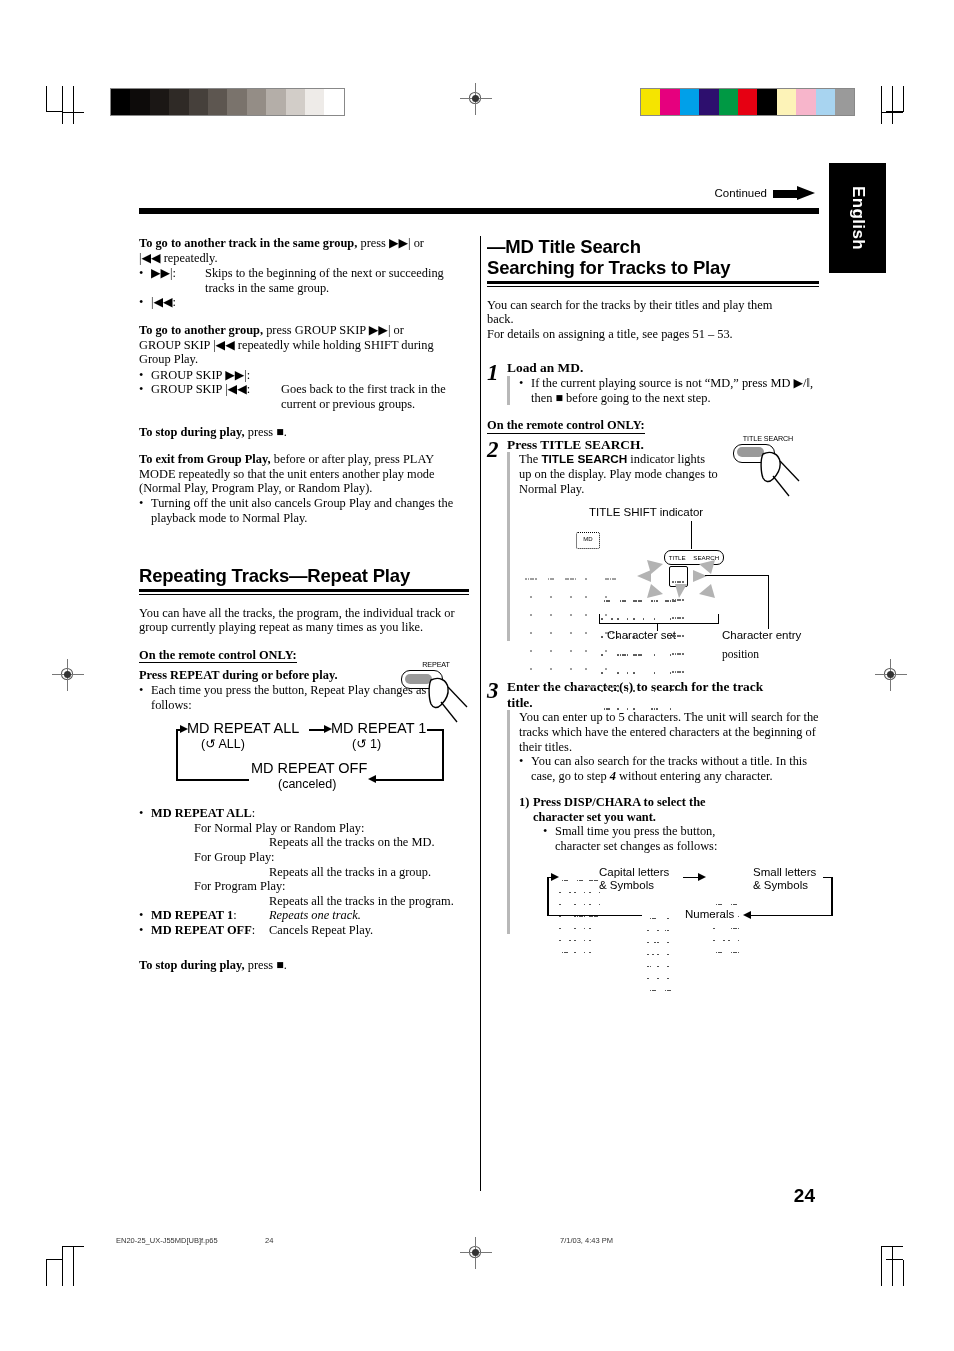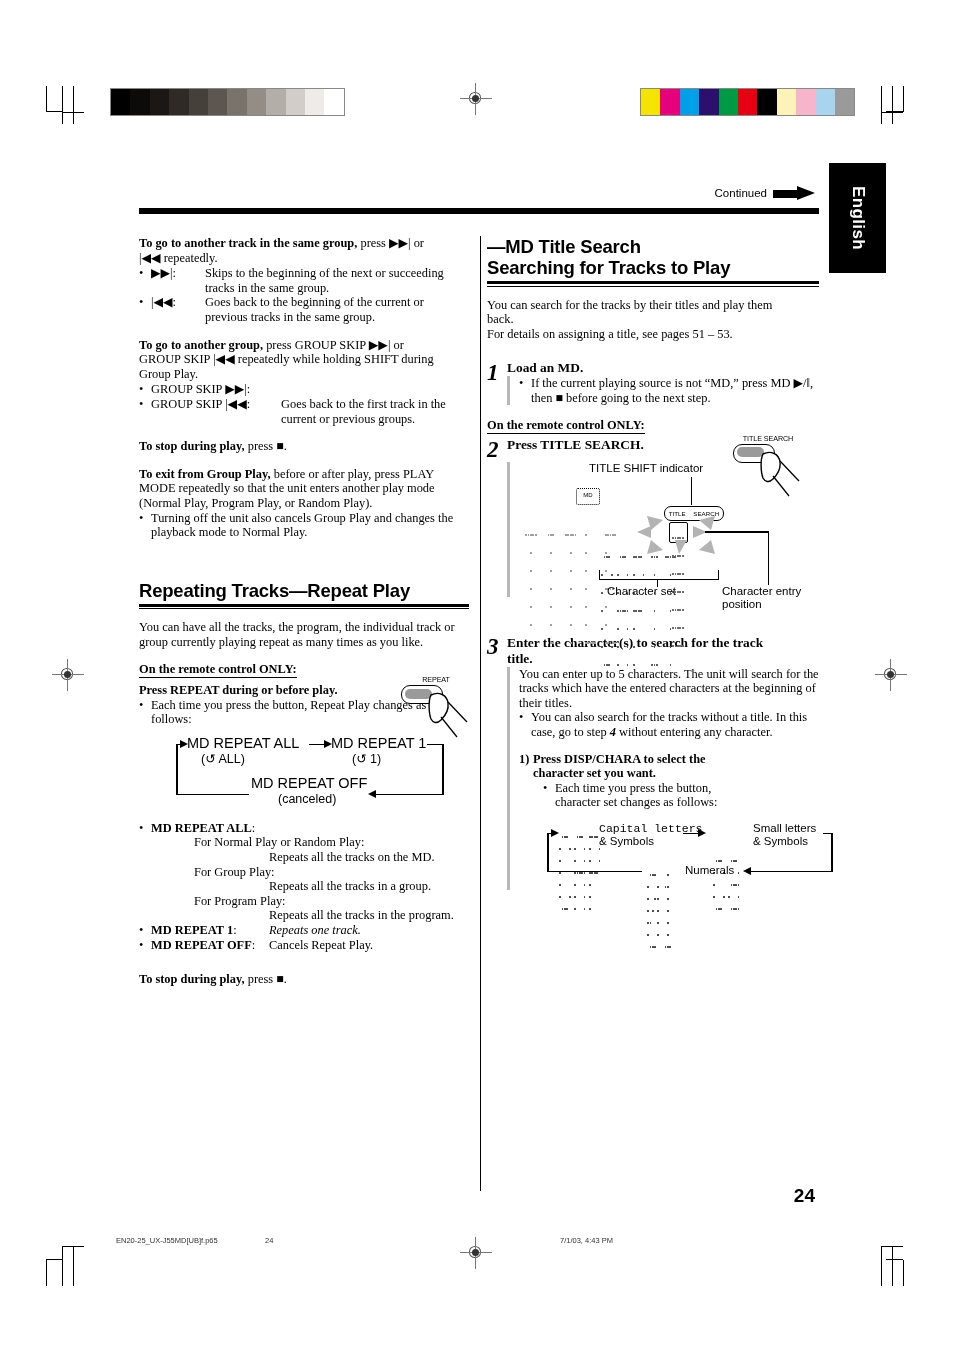--- a/index.html
+++ b/index.html
@@ -202,21 +202,20 @@
       <div class="tx"><span class="b">To go to another track in the same group,</span><span> press ▶▶| or</span></div>
       <div class="tx">|◀◀ repeatedly.</div>
       <div class="bl2" style="margin-top:1px;">
         <span class="bu">•</span>
         <span class="lbl" style="width:48px;flex:0 0 48px;">▶▶|:</span>
         <span class="bt">Skips to the beginning of the next or succeeding tracks in the same group.</span>
       </div>
       <div class="bl2">
         <span class="bu">•</span>
         <span class="lbl" style="width:48px;flex:0 0 48px;">|◀◀:</span>
-        <span class="bt">Goes back to the beginning of the current or previous tracks in the same group.</span>
       </div>
     </div>
 
     <div class="gap"></div>
 
     <div>
       <div class="tx"><span class="b">To go to another group,</span><span> press GROUP SKIP ▶▶| or</span></div>
       <div class="tx">GROUP SKIP |◀◀ repeatedly while holding SHIFT during</div>
       <div class="tx">Group Play.</div>
       <div class="bl2" style="margin-top:1px;">
@@ -354,20 +353,21 @@
     </div>
 
     <div class="gap"></div>
     <div class="tx" style="margin-bottom:4px;"><span class="ul">On the remote control ONLY:</span></div>
 
     <div class="step" style="position:relative;">
       <div class="stepnum">2</div>
       <div class="stepbody">
         <div class="tx b" style="font-size:13.4px;">Press TITLE SEARCH.</div>
         <div class="steprule" style="margin-left:0;">
+          <div class="tx" style="width:200px;"><span>The </span><span class="b" style="font-family:'Liberation Sans',sans-serif;font-size:11.8px;">TITLE SEARCH</span><span> indicator lights up on the display. Play mode changes to Normal Play.</span></div>
 
           <div class="dispfig">
             <div class="lbl" style="left:70px;top:0;">TITLE SHIFT indicator</div>
             <div class="ln" style="left:172px;top:15px;width:1.3px;height:28px;"></div>
 
             <div class="mdbadge">MD</div>
 
             <div class="tsbadge">
               <span>TITLE</span>
               <span>SEARCH</span>
@@ -403,21 +403,21 @@
               <polygon points="18,8 4,2 4,14" fill="#b3b3b3"></polygon>
             </svg>
 
             <div class="brace"></div>
             <div class="ln" style="left:138px;top:117px;width:1.3px;height:8px;"></div>
             <div class="lbl" style="left:88px;top:123px;">Character set</div>
 
             <div class="ln" style="left:186px;top:69px;width:64px;height:1.3px;"></div>
             <div class="ln" style="left:249px;top:69px;width:1.3px;height:54px;"></div>
             <div class="lbl" style="left:203px;top:123px;">Character entry</div>
-            <div class="lbl" style="left:203px;top:136px;">position</div>
+            <div class="lbl" style="left:203px;top:142px;font-family:Liberation Serif, serif;">position</div>
           </div>
         </div>
       </div>
 
       <div class="btnfig" style="left:242px;top:-4px;">
         <div class="cap">TITLE SEARCH</div>
         <div class="oval">
             <i></i>
           </div>
         <svg class="finger" viewBox="0 0 44 50">
@@ -444,30 +444,30 @@
 
           <div style="height:12px;"></div>
 
           <div style="position:relative;padding-left:14px;">
             <span class="b" style="position:absolute;left:0;top:0;font-size:12.4px;">1)</span>
             <div class="tx b" style="width:200px;">Press DISP/CHARA to select the</div>
             <div class="tx b">character set you want.</div>
             <div class="bl" style="padding-left:10px;width:200px;">
               <span class="bu">•</span>
               <span class="bt">
-                <span>Each time you press the button,</span>
+                <span>Small time you press the button,</span>
                 <span>character set changes as follows:</span>
               </span>
             </div>
 
 
             <div class="csflow">
               <div id="cs-g1" class="gl" style="left:26px;top:10px;"><span class="dm" style="margin-right: 3px;"><span class="dmrow"><span class="dot off" style="width: 1.7px; height: 1.7px;"></span><span class="dot" style="width: 1.7px; height: 1.7px; background: rgb(74, 74, 74);"></span><span class="dot" style="width: 1.7px; height: 1.7px; background: rgb(74, 74, 74);"></span><span class="dot" style="width: 1.7px; height: 1.7px; background: rgb(74, 74, 74);"></span><span class="dot off" style="width: 1.7px; height: 1.7px;"></span></span><span class="dmrow"><span class="dot" style="width: 1.7px; height: 1.7px; background: rgb(74, 74, 74);"></span><span class="dot off" style="width: 1.7px; height: 1.7px;"></span><span class="dot off" style="width: 1.7px; height: 1.7px;"></span><span class="dot off" style="width: 1.7px; height: 1.7px;"></span><span class="dot" style="width: 1.7px; height: 1.7px; background: rgb(74, 74, 74);"></span></span><span class="dmrow"><span class="dot" style="width: 1.7px; height: 1.7px; background: rgb(74, 74, 74);"></span><span class="dot off" style="width: 1.7px; height: 1.7px;"></span><span class="dot off" style="width: 1.7px; height: 1.7px;"></span><span class="dot off" style="width: 1.7px; height: 1.7px;"></span><span class="dot off" style="width: 1.7px; height: 1.7px;"></span></span><span class="dmrow"><span class="dot" style="width: 1.7px; height: 1.7px; background: rgb(74, 74, 74);"></span><span class="dot off" style="width: 1.7px; height: 1.7px;"></span><span class="dot off" style="width: 1.7px; height: 1.7px;"></span><span class="dot off" style="width: 1.7px; height: 1.7px;"></span><span class="dot off" style="width: 1.7px; height: 1.7px;"></span></span><span class="dmrow"><span class="dot" style="width: 1.7px; height: 1.7px; background: rgb(74, 74, 74);"></span><span class="dot off" style="width: 1.7px; height: 1.7px;"></span><span class="dot off" style="width: 1.7px; height: 1.7px;"></span><span class="dot off" style="width: 1.7px; height: 1.7px;"></span><span class="dot off" style="width: 1.7px; height: 1.7px;"></span></span><span class="dmrow"><span class="dot" style="width: 1.7px; height: 1.7px; background: rgb(74, 74, 74);"></span><span class="dot off" style="width: 1.7px; height: 1.7px;"></span><span class="dot off" style="width: 1.7px; height: 1.7px;"></span><span class="dot off" style="width: 1.7px; height: 1.7px;"></span><span class="dot" style="width: 1.7px; height: 1.7px; background: rgb(74, 74, 74);"></span></span><span class="dmrow"><span class="dot off" style="width: 1.7px; height: 1.7px;"></span><span class="dot" style="width: 1.7px; height: 1.7px; background: rgb(74, 74, 74);"></span><span class="dot" style="width: 1.7px; height: 1.7px; background: rgb(74, 74, 74);"></span><span class="dot" style="width: 1.7px; height: 1.7px; background: rgb(74, 74, 74);"></span><span class="dot off" style="width: 1.7px; height: 1.7px;"></span></span></span><span class="dm" style="margin-right: 3px;"><span class="dmrow"><span class="dot off" style="width: 1.7px; height: 1.7px;"></span><span class="dot" style="width: 1.7px; height: 1.7px; background: rgb(74, 74, 74);"></span><span class="dot" style="width: 1.7px; height: 1.7px; background: rgb(74, 74, 74);"></span><span class="dot" style="width: 1.7px; height: 1.7px; background: rgb(74, 74, 74);"></span><span class="dot off" style="width: 1.7px; height: 1.7px;"></span></span><span class="dmrow"><span class="dot" style="width: 1.7px; height: 1.7px; background: rgb(74, 74, 74);"></span><span class="dot off" style="width: 1.7px; height: 1.7px;"></span><span class="dot off" style="width: 1.7px; height: 1.7px;"></span><span class="dot off" style="width: 1.7px; height: 1.7px;"></span><span class="dot" style="width: 1.7px; height: 1.7px; background: rgb(74, 74, 74);"></span></span><span class="dmrow"><span class="dot" style="width: 1.7px; height: 1.7px; background: rgb(74, 74, 74);"></span><span class="dot off" style="width: 1.7px; height: 1.7px;"></span><span class="dot off" style="width: 1.7px; height: 1.7px;"></span><span class="dot off" style="width: 1.7px; height: 1.7px;"></span><span class="dot" style="width: 1.7px; height: 1.7px; background: rgb(74, 74, 74);"></span></span><span class="dmrow"><span class="dot" style="width: 1.7px; height: 1.7px; background: rgb(74, 74, 74);"></span><span class="dot" style="width: 1.7px; height: 1.7px; background: rgb(74, 74, 74);"></span><span class="dot" style="width: 1.7px; height: 1.7px; background: rgb(74, 74, 74);"></span><span class="dot" style="width: 1.7px; height: 1.7px; background: rgb(74, 74, 74);"></span><span class="dot" style="width: 1.7px; height: 1.7px; background: rgb(74, 74, 74);"></span></span><span class="dmrow"><span class="dot" style="width: 1.7px; height: 1.7px; background: rgb(74, 74, 74);"></span><span class="dot off" style="width: 1.7px; height: 1.7px;"></span><span class="dot off" style="width: 1.7px; height: 1.7px;"></span><span class="dot off" style="width: 1.7px; height: 1.7px;"></span><span class="dot" style="width: 1.7px; height: 1.7px; background: rgb(74, 74, 74);"></span></span><span class="dmrow"><span class="dot" style="width: 1.7px; height: 1.7px; background: rgb(74, 74, 74);"></span><span class="dot off" style="width: 1.7px; height: 1.7px;"></span><span class="dot off" style="width: 1.7px; height: 1.7px;"></span><span class="dot off" style="width: 1.7px; height: 1.7px;"></span><span class="dot" style="width: 1.7px; height: 1.7px; background: rgb(74, 74, 74);"></span></span><span class="dmrow"><span class="dot" style="width: 1.7px; height: 1.7px; background: rgb(74, 74, 74);"></span><span class="dot off" style="width: 1.7px; height: 1.7px;"></span><span class="dot off" style="width: 1.7px; height: 1.7px;"></span><span class="dot off" style="width: 1.7px; height: 1.7px;"></span><span class="dot" style="width: 1.7px; height: 1.7px; background: rgb(74, 74, 74);"></span></span></span><span class="dm" style="margin-right: 3px;"><span class="dmrow"><span class="dot" style="width: 1.7px; height: 1.7px; background: rgb(74, 74, 74);"></span><span class="dot" style="width: 1.7px; height: 1.7px; background: rgb(74, 74, 74);"></span><span class="dot" style="width: 1.7px; height: 1.7px; background: rgb(74, 74, 74);"></span><span class="dot" style="width: 1.7px; height: 1.7px; background: rgb(74, 74, 74);"></span><span class="dot off" style="width: 1.7px; height: 1.7px;"></span></span><span class="dmrow"><span class="dot" style="width: 1.7px; height: 1.7px; background: rgb(74, 74, 74);"></span><span class="dot off" style="width: 1.7px; height: 1.7px;"></span><span class="dot off" style="width: 1.7px; height: 1.7px;"></span><span class="dot off" style="width: 1.7px; height: 1.7px;"></span><span class="dot" style="width: 1.7px; height: 1.7px; background: rgb(74, 74, 74);"></span></span><span class="dmrow"><span class="dot" style="width: 1.7px; height: 1.7px; background: rgb(74, 74, 74);"></span><span class="dot off" style="width: 1.7px; height: 1.7px;"></span><span class="dot off" style="width: 1.7px; height: 1.7px;"></span><span class="dot off" style="width: 1.7px; height: 1.7px;"></span><span class="dot" style="width: 1.7px; height: 1.7px; background: rgb(74, 74, 74);"></span></span><span class="dmrow"><span class="dot" style="width: 1.7px; height: 1.7px; background: rgb(74, 74, 74);"></span><span class="dot" style="width: 1.7px; height: 1.7px; background: rgb(74, 74, 74);"></span><span class="dot" style="width: 1.7px; height: 1.7px; background: rgb(74, 74, 74);"></span><span class="dot" style="width: 1.7px; height: 1.7px; background: rgb(74, 74, 74);"></span><span class="dot off" style="width: 1.7px; height: 1.7px;"></span></span><span class="dmrow"><span class="dot" style="width: 1.7px; height: 1.7px; background: rgb(74, 74, 74);"></span><span class="dot off" style="width: 1.7px; height: 1.7px;"></span><span class="dot off" style="width: 1.7px; height: 1.7px;"></span><span class="dot off" style="width: 1.7px; height: 1.7px;"></span><span class="dot off" style="width: 1.7px; height: 1.7px;"></span></span><span class="dmrow"><span class="dot" style="width: 1.7px; height: 1.7px; background: rgb(74, 74, 74);"></span><span class="dot off" style="width: 1.7px; height: 1.7px;"></span><span class="dot off" style="width: 1.7px; height: 1.7px;"></span><span class="dot off" style="width: 1.7px; height: 1.7px;"></span><span class="dot off" style="width: 1.7px; height: 1.7px;"></span></span><span class="dmrow"><span class="dot" style="width: 1.7px; height: 1.7px; background: rgb(74, 74, 74);"></span><span class="dot off" style="width: 1.7px; height: 1.7px;"></span><span class="dot off" style="width: 1.7px; height: 1.7px;"></span><span class="dot off" style="width: 1.7px; height: 1.7px;"></span><span class="dot off" style="width: 1.7px; height: 1.7px;"></span></span></span></div>
               <div class="gl" style="left:66px;top:4px;line-height:13px;">
-                <span style="display:block;font-family:Liberation Mono, monospace;">Capital letters</span>
+                <span style="display:block;">Capital letters</span>
                 <span style="display:block;">&amp; Symbols</span>
               </div>
 
               <div class="ln" style="left:150px;top:15px;width:16px;height:1.6px;"></div>
               <div class="ar r" style="left:165px;top:11px;"></div>
 
               <div id="cs-g2" class="gl" style="left:180px;top:10px;"><span class="dm" style="margin-right: 3px;"><span class="dmrow"><span class="dot off" style="width: 1.7px; height: 1.7px;"></span><span class="dot off" style="width: 1.7px; height: 1.7px;"></span><span class="dot off" style="width: 1.7px; height: 1.7px;"></span><span class="dot off" style="width: 1.7px; height: 1.7px;"></span><span class="dot off" style="width: 1.7px; height: 1.7px;"></span></span><span class="dmrow"><span class="dot off" style="width: 1.7px; height: 1.7px;"></span><span class="dot off" style="width: 1.7px; height: 1.7px;"></span><span class="dot off" style="width: 1.7px; height: 1.7px;"></span><span class="dot off" style="width: 1.7px; height: 1.7px;"></span><span class="dot off" style="width: 1.7px; height: 1.7px;"></span></span><span class="dmrow"><span class="dot off" style="width: 1.7px; height: 1.7px;"></span><span class="dot" style="width: 1.7px; height: 1.7px; background: rgb(74, 74, 74);"></span><span class="dot" style="width: 1.7px; height: 1.7px; background: rgb(74, 74, 74);"></span><span class="dot" style="width: 1.7px; height: 1.7px; background: rgb(74, 74, 74);"></span><span class="dot off" style="width: 1.7px; height: 1.7px;"></span></span><span class="dmrow"><span class="dot" style="width: 1.7px; height: 1.7px; background: rgb(74, 74, 74);"></span><span class="dot off" style="width: 1.7px; height: 1.7px;"></span><span class="dot off" style="width: 1.7px; height: 1.7px;"></span><span class="dot off" style="width: 1.7px; height: 1.7px;"></span><span class="dot" style="width: 1.7px; height: 1.7px; background: rgb(74, 74, 74);"></span></span><span class="dmrow"><span class="dot" style="width: 1.7px; height: 1.7px; background: rgb(74, 74, 74);"></span><span class="dot off" style="width: 1.7px; height: 1.7px;"></span><span class="dot off" style="width: 1.7px; height: 1.7px;"></span><span class="dot off" style="width: 1.7px; height: 1.7px;"></span><span class="dot off" style="width: 1.7px; height: 1.7px;"></span></span><span class="dmrow"><span class="dot" style="width: 1.7px; height: 1.7px; background: rgb(74, 74, 74);"></span><span class="dot off" style="width: 1.7px; height: 1.7px;"></span><span class="dot off" style="width: 1.7px; height: 1.7px;"></span><span class="dot off" style="width: 1.7px; height: 1.7px;"></span><span class="dot" style="width: 1.7px; height: 1.7px; background: rgb(74, 74, 74);"></span></span><span class="dmrow"><span class="dot off" style="width: 1.7px; height: 1.7px;"></span><span class="dot" style="width: 1.7px; height: 1.7px; background: rgb(74, 74, 74);"></span><span class="dot" style="width: 1.7px; height: 1.7px; background: rgb(74, 74, 74);"></span><span class="dot" style="width: 1.7px; height: 1.7px; background: rgb(74, 74, 74);"></span><span class="dot off" style="width: 1.7px; height: 1.7px;"></span></span></span><span class="dm" style="margin-right: 3px;"><span class="dmrow"><span class="dot off" style="width: 1.7px; height: 1.7px;"></span><span class="dot off" style="width: 1.7px; height: 1.7px;"></span><span class="dot off" style="width: 1.7px; height: 1.7px;"></span><span class="dot off" style="width: 1.7px; height: 1.7px;"></span><span class="dot off" style="width: 1.7px; height: 1.7px;"></span></span><span class="dmrow"><span class="dot off" style="width: 1.7px; height: 1.7px;"></span><span class="dot off" style="width: 1.7px; height: 1.7px;"></span><span class="dot off" style="width: 1.7px; height: 1.7px;"></span><span class="dot off" style="width: 1.7px; height: 1.7px;"></span><span class="dot off" style="width: 1.7px; height: 1.7px;"></span></span><span class="dmrow"><span class="dot off" style="width: 1.7px; height: 1.7px;"></span><span class="dot" style="width: 1.7px; height: 1.7px; background: rgb(74, 74, 74);"></span><span class="dot" style="width: 1.7px; height: 1.7px; background: rgb(74, 74, 74);"></span><span class="dot" style="width: 1.7px; height: 1.7px; background: rgb(74, 74, 74);"></span><span class="dot off" style="width: 1.7px; height: 1.7px;"></span></span><span class="dmrow"><span class="dot off" style="width: 1.7px; height: 1.7px;"></span><span class="dot off" style="width: 1.7px; height: 1.7px;"></span><span class="dot off" style="width: 1.7px; height: 1.7px;"></span><span class="dot off" style="width: 1.7px; height: 1.7px;"></span><span class="dot" style="width: 1.7px; height: 1.7px; background: rgb(74, 74, 74);"></span></span><span class="dmrow"><span class="dot off" style="width: 1.7px; height: 1.7px;"></span><span class="dot" style="width: 1.7px; height: 1.7px; background: rgb(74, 74, 74);"></span><span class="dot" style="width: 1.7px; height: 1.7px; background: rgb(74, 74, 74);"></span><span class="dot" style="width: 1.7px; height: 1.7px; background: rgb(74, 74, 74);"></span><span class="dot" style="width: 1.7px; height: 1.7px; background: rgb(74, 74, 74);"></span></span><span class="dmrow"><span class="dot" style="width: 1.7px; height: 1.7px; background: rgb(74, 74, 74);"></span><span class="dot off" style="width: 1.7px; height: 1.7px;"></span><span class="dot off" style="width: 1.7px; height: 1.7px;"></span><span class="dot off" style="width: 1.7px; height: 1.7px;"></span><span class="dot" style="width: 1.7px; height: 1.7px; background: rgb(74, 74, 74);"></span></span><span class="dmrow"><span class="dot off" style="width: 1.7px; height: 1.7px;"></span><span class="dot" style="width: 1.7px; height: 1.7px; background: rgb(74, 74, 74);"></span><span class="dot" style="width: 1.7px; height: 1.7px; background: rgb(74, 74, 74);"></span><span class="dot" style="width: 1.7px; height: 1.7px; background: rgb(74, 74, 74);"></span><span class="dot" style="width: 1.7px; height: 1.7px; background: rgb(74, 74, 74);"></span></span></span></div>
               <div class="gl" style="left:220px;top:4px;line-height:13px;">
                 <span style="display:block;">Small letters</span>
                 <span style="display:block;">&amp; Symbols</span>

